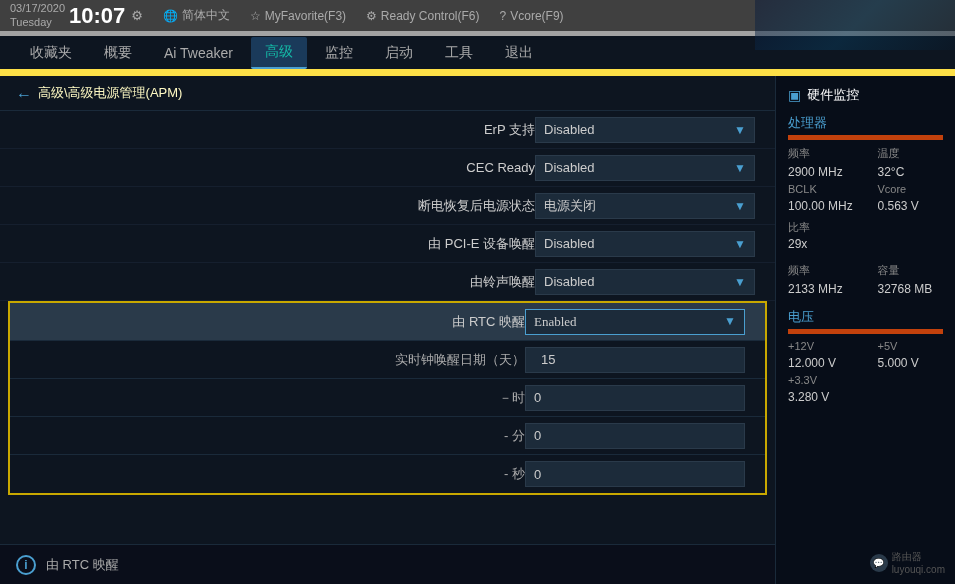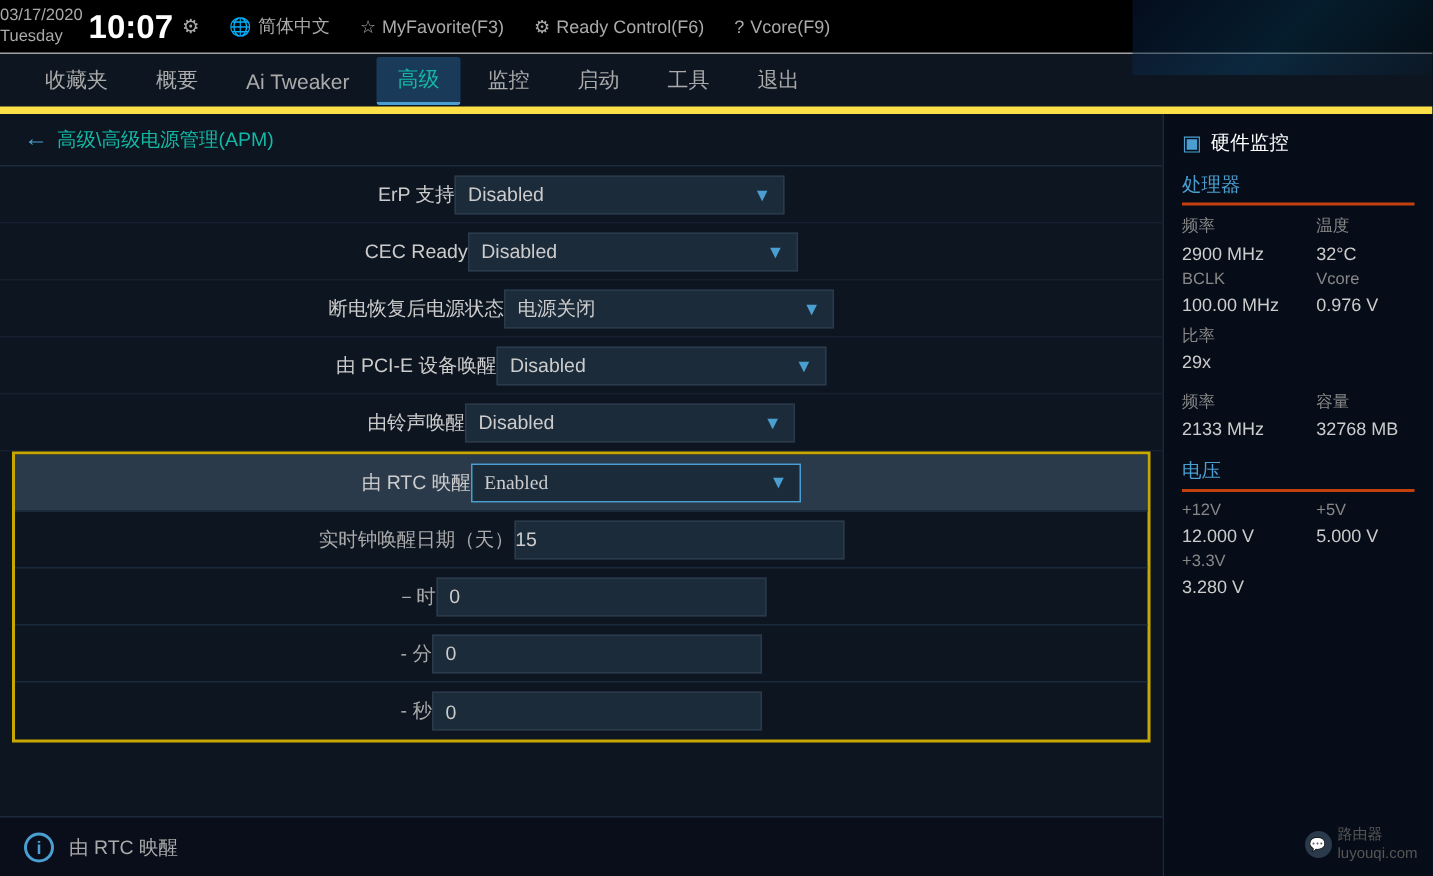--- a/index.html
+++ b/index.html
@@ -10,24 +10,24 @@
       font-family: 'Microsoft YaHei', 'SimHei', sans-serif;
       color: #ccc;
       overflow: hidden;
       position: relative;
     }
 
     
     .top-bar {
       display: flex;
       align-items: center;
-      background: #000000;
+      background: #404040;
       height: 36px;
-      padding: 0 0;
-      border-bottom: 1px solid #a3a3a3;
+      padding: 0 10px;
+      border-bottom: 5px solid #a3a3a3;
     }
     .top-bar-time {
       color: #fff;
       font-size: 22px;
       font-weight: bold;
       margin-right: 6px;
     }
     .top-bar-gear {
       color: #aaa;
       font-size: 13px;
@@ -47,21 +47,21 @@
     }
 
     
     .nav-bar {
       display: flex;
       align-items: center;
       background: #0d1520;
       height: 40px;
       padding: 0 16px;
       gap: 4px;
-      border-bottom: 5px solid #fde047;
+      border-bottom: 7px solid #fde047;
       text-align: center;
     }
     .nav-item {
       padding: 6px 14px;
       font-size: 14px;
       color: #aaa;
       cursor: pointer;
       border-radius: 2px;
     }
     .nav-item.active {
@@ -93,30 +93,30 @@
       color: #888;
       background: #0d1520;
       border-bottom: 1px solid #1a2a3a;
       gap: 6px;
     }
     .breadcrumb-arrow {
       color: #4a9fd0;
       font-size: 16px;
       cursor: pointer;
     }
-    .breadcrumb-text { color: #14b8a6; }
+    .breadcrumb-text { color: #fef9c3; }
 
     
     .settings-list {
       padding: 0;
     }
     .setting-row {
       display: flex;
       align-items: center;
-      justify-content: center;
+      justify-content: flex-end;
       padding: 0 20px;
       height: 38px;
       border-bottom: 1px solid #151f2e;
     }
     .setting-label {
       font-size: 13px;
       color: #ccc;
     }
     .setting-label.sub { color: #aaa; padding-left: 0; }
 
@@ -206,21 +206,21 @@
       color: #4a9fd0;
       font-size: 14px;
     }
     .hw-section {
       margin-bottom: 12px;
     }
     .hw-section-title {
       font-size: 13px;
       color: #4a9fd0;
       margin-bottom: 6px;
-      border-bottom: 2px solid #c2410c;
+      border-bottom: 5px solid #c2410c;
       padding-bottom: 3px;
     }
     .hw-grid {
       display: grid;
       grid-template-columns: 1fr 1fr;
       gap: 4px 24px;
     }
     .hw-label {
       font-size: 11px;
       color: #888;
@@ -384,21 +384,21 @@
         <div class="setting-row top-highlighted">
           <span class="setting-label">由 RTC 映醒</span>
           <div class="dropdown-control enabled-style">
             <span>Enabled</span>
             <span class="arrow">▼</span>
           </div>
         </div>
 
         <div class="setting-row">
           <span class="setting-label sub">实时钟唤醒日期（天）</span>
-          <input class="input-field" type="text" value="15" style="min-width: 220px; height: 26px; background: rgb(28, 43, 58); border: 1px solid rgb(42, 58, 74); color: rgb(204, 204, 204); padding: 0px 0; font-size: 13px;">
+          <input class="input-field" type="text" value="15" style="min-width: 220px; height: 26px; background: rgb(28, 43, 58); border: 1px solid rgb(42, 58, 74); color: rgb(204, 204, 204); padding: 0px 15px; font-size: 13px;">
         </div>
         <div class="setting-row">
           <span class="setting-label sub">－时</span>
           <input class="input-field" type="text" value="0" style="min-width: 220px; height: 26px; background: rgb(28, 43, 58); border: 1px solid rgb(42, 58, 74); color: rgb(204, 204, 204); padding: 0px 8px; font-size: 13px;">
         </div>
         <div class="setting-row">
           <span class="setting-label sub">- 分</span>
           <input class="input-field" type="text" value="0" style="min-width: 220px; height: 26px; background: rgb(28, 43, 58); border: 1px solid rgb(42, 58, 74); color: rgb(204, 204, 204); padding: 0px 8px; font-size: 13px;">
         </div>
         <div class="setting-row">
@@ -426,21 +426,21 @@
       <div class="hw-section-title">处理器</div>
       <div class="hw-grid">
         <span class="hw-label">频率</span>
         <span class="hw-label">温度</span>
         <span class="hw-value">2900 MHz</span>
         <span class="hw-value">32°C</span>
 
         <span class="hw-label">BCLK</span>
         <span class="hw-label">Vcore</span>
         <span class="hw-value">100.00 MHz</span>
-        <span class="hw-value">0.976 V</span>
+        <span class="hw-value">0.563 V</span>
       </div>
       <div style="margin-top:4px;">
         <span class="hw-label">比率</span>
         <div class="hw-single">29x</div>
       </div>
     </div>
 
     <div class="hw-section">
       <div class="hw-grid">
         <span class="hw-label">频率</span>

